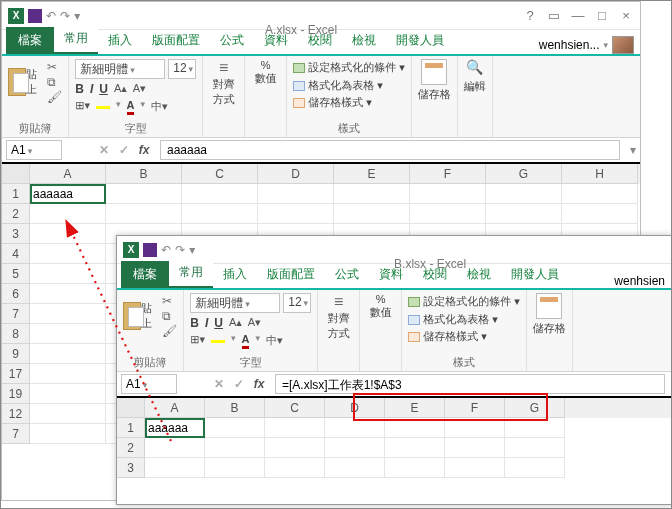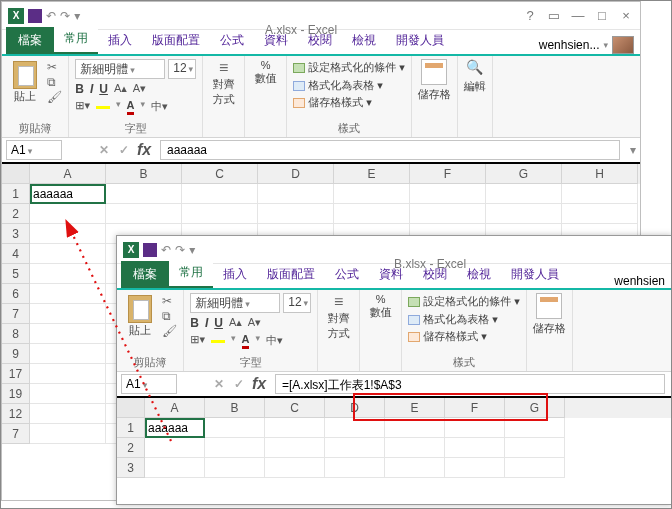--- a/index.html
+++ b/index.html
@@ -13,29 +13,29 @@
   .title-left { display: flex; align-items: center; gap: 4px; }
   .title-left .ico { width: 16px; height: 16px; background: #217346; color: #fff; display: inline-flex; align-items: center; justify-content: center; font-size: 10px; font-weight: bold; }
   .title-left .save { width: 14px; height: 14px; background: #5b2d86; }
   .title-left .undo, .title-left .redo { color: #888; font-size: 12px; }
   .title-center { flex: 1; text-align: center; color: #777; font-size: 12px; margin-top: 28px; }
   .title-right { display: flex; gap: 8px; color: #777; }
   .title-right span { width: 16px; text-align: center; font-size: 13px; }
 
   .ribbon-tabs { height: 26px; display: flex; align-items: flex-end; padding-left: 4px; font-size: 12px; border-bottom: 2px solid #14b8a6; }
   .tab-file { background: #217346; color: #fff; padding: 5px 12px; font-size: 12px; }
-  .tab { padding: 5px 10px; color: #4c1d95; cursor: pointer; }
+  .tab { padding: 5px 10px; color: #15803d; cursor: pointer; }
   .tab.active { color: #217346; border-bottom: 2px solid #217346; background: #fff; }
   .tab-user { margin-left: auto; padding-right: 6px; display: flex; align-items: center; gap: 4px; }
   .avatar { width: 22px; height: 18px; background: linear-gradient(135deg,#c89070,#8a5a40); border: 1px solid #999; }
 
   .ribbon-body { height: 82px; background: #f7f7f7; border-bottom: 1px solid #d4d4d4; display: flex; font-size: 11px; color: #444; }
   .rgroup { border-right: 1px solid #e0e0e0; padding: 3px 6px 0 6px; display: flex; flex-direction: column; justify-content: space-between; }
   .rgroup-label { text-align: center; font-size: 11px; color: #666; padding: 1px 0; }
-  .paste-big { width: 34px; height: 46px; display: flex; flex-direction: column; align-items: center; justify-content: center; }
+  .paste-big { width: 34px; height: 46px; display: flex; align-items: center; justify-content: center; }
   .paste-big .pic { width: 24px; height: 28px; background: #d9b36a; border: 1px solid #b89048; position: relative; }
   .paste-big .pic::after { content: ""; position: absolute; left: 4px; top: 4px; width: 14px; height: 18px; background: #fff; border: 1px solid #bbb; }
   .mini-col { display: flex; flex-direction: column; gap: 3px; margin-left: 2px; }
   .mini-col span { font-size: 12px; color: #666; line-height: 1; }
   .cut { color: #555; }
   .hrow { display: flex; align-items: center; gap: 3px; }
   .fontbox { border: 1px solid #c5c5c5; background: #fff; padding: 1px 4px; font-size: 12px; height: 20px; }
   .sizebox { border: 1px solid #c5c5c5; background: #fff; padding: 1px 4px; font-size: 12px; width: 28px; height: 20px; text-align: center; }
   .btnrow { display: flex; gap: 6px; margin-top: 3px; }
   .btnrow .b { font-size: 12px; color: #444; font-weight: bold; }
@@ -51,21 +51,21 @@
   .styles-col .sq3 { background: #fde9d9; border-color: #e2a76f; }
   .cells-col, .edit-col { text-align: center; }
   .cells-col .cpic { width: 26px; height: 26px; background: #fff; border: 1px solid #bbb; display: inline-block; position: relative; }
   .cells-col .cpic::before { content:""; position:absolute; left:3px; top:3px; width:18px; height:5px; background:#e2a76f; }
   .edit-col .epic { width: 20px; height: 20px; display:inline-block; color:#555; font-size:14px; }
 
   .namebox-row { height: 26px; display: flex; align-items: center; border-bottom: 2px solid #000000; font-size: 12px; }
   .namebox { width: 56px; border: 1px solid #c5c5c5; margin: 0 4px; padding: 2px 4px; background: #fff; }
   .nb-sep { width: 28px; }
   .fb-btn { width: 20px; text-align: center; color: #aaa; font-weight: bold; }
-  .fb-fx { font-style: italic; color: #555; font-size: 16px; }
+  .fb-fx { font-style: italic; color: #555; font-size: 12px; }
   .formula-input { flex: 1; border: 1px solid #c5c5c5; margin: 0 6px; padding: 2px 6px; background: #fff; height: 20px; font-size: 12px; }
 
   .grid-wrap { position: relative; }
   .colhdrs { display: flex; height: 20px; background: #f0f0f0; font-size: 12px; color: #555; }
   .corner { width: 28px; border-right: 1px solid #d4d4d4; border-bottom: 1px solid #d4d4d4; background: #e8e8e8; }
   .colh { width: 76px; border-right: 1px solid #d4d4d4; border-bottom: 1px solid #d4d4d4; text-align: center; line-height: 20px; }
   .gridrow { display: flex; height: 20px; font-size: 12px; }
   .rowh { width: 28px; background: #f0f0f0; border-right: 1px solid #d4d4d4; border-bottom: 1px solid #d4d4d4; text-align: center; line-height: 20px; color: #555; }
   .cell { width: 76px; border-right: 1px solid #e5e5e5; border-bottom: 1px solid #e5e5e5; padding: 0 3px; line-height: 20px; white-space: nowrap; overflow: hidden; }
   .cell.sel { outline: 2px solid #217346; outline-offset: -2px; background: #fff; }

